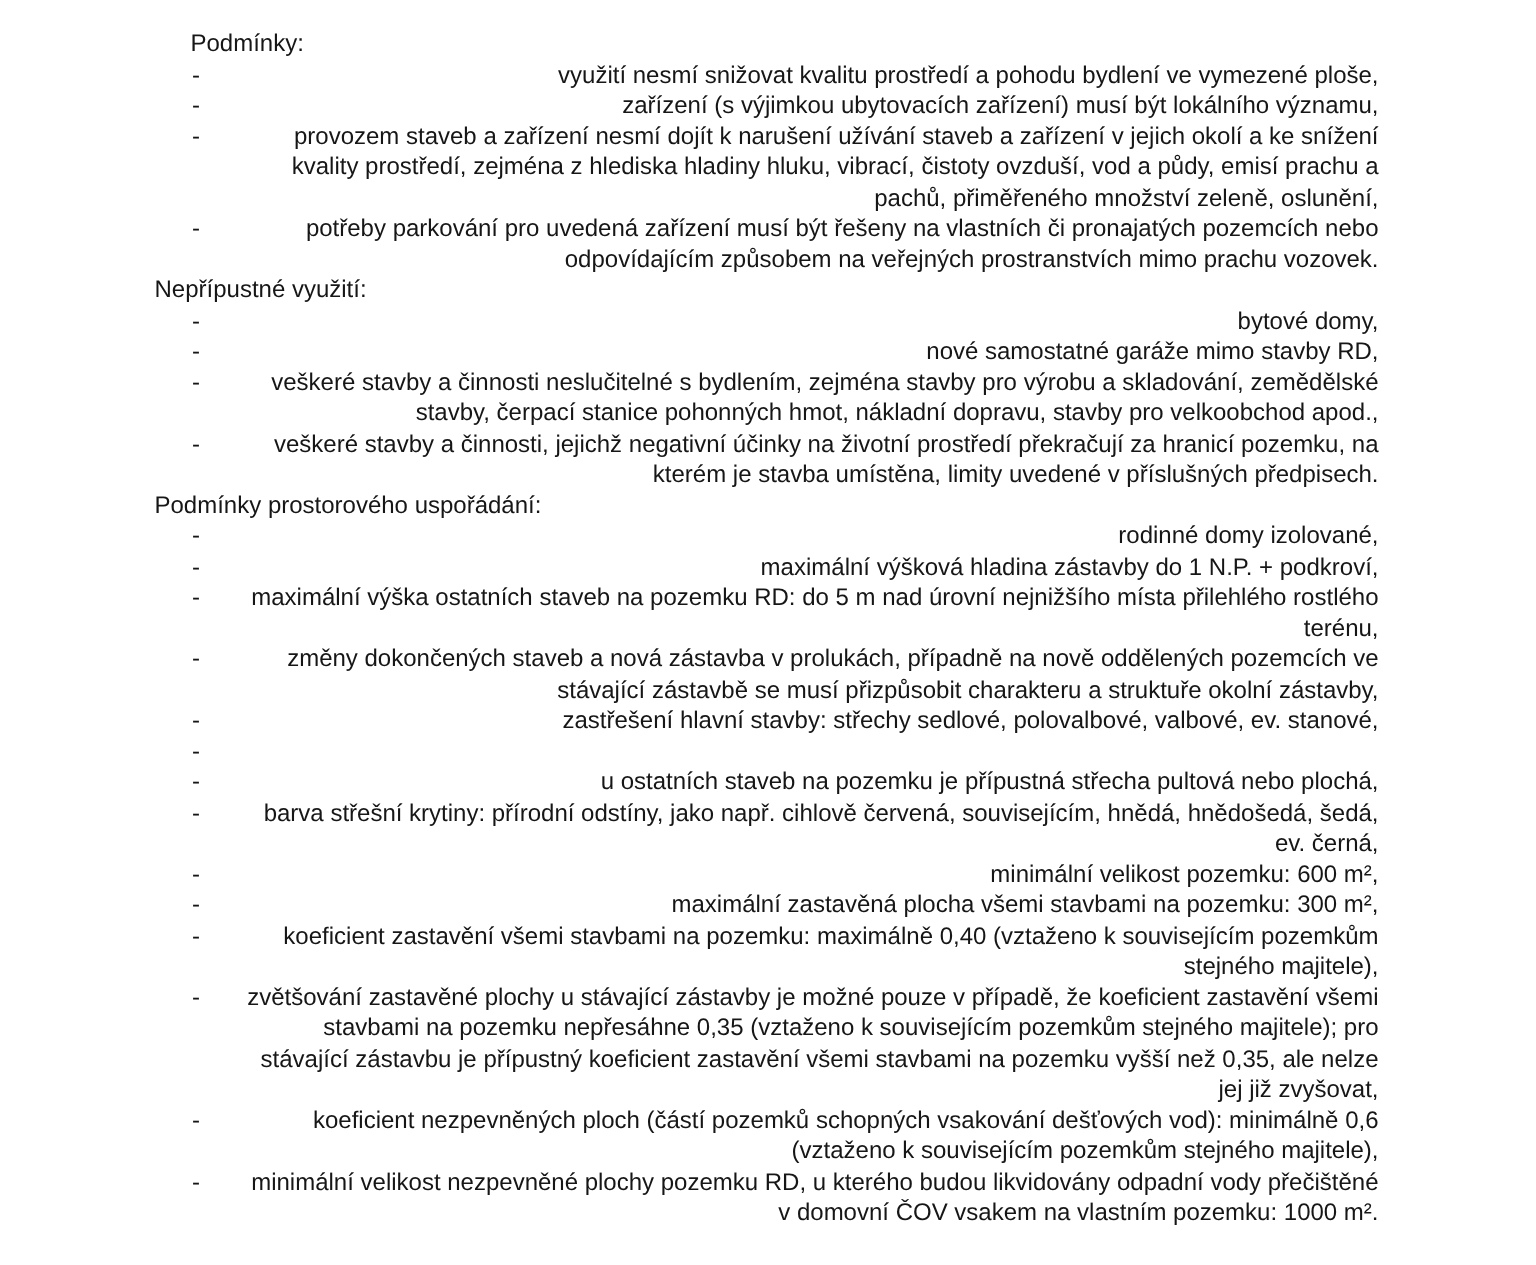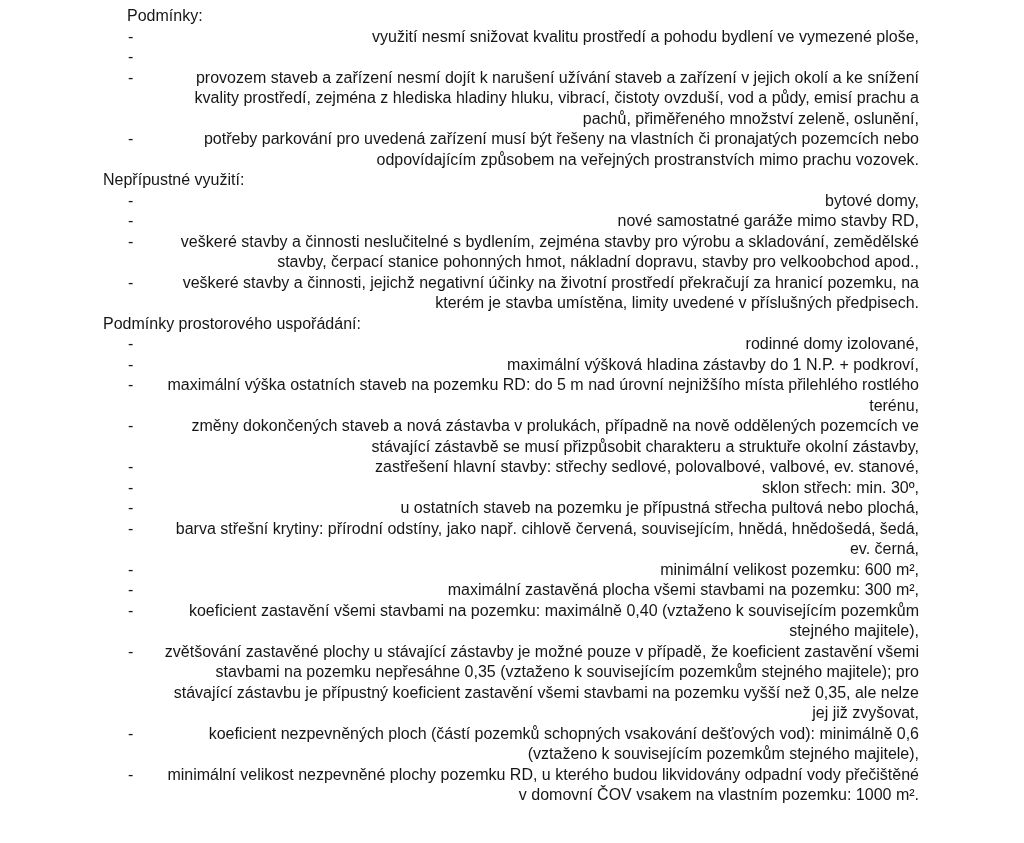--- a/index.html
+++ b/index.html
@@ -10,21 +10,21 @@
   body {
     width: 1024px;
     height: 843px;
     overflow: hidden;
     font-family: "Liberation Sans", "DejaVu Sans", sans-serif;
     font-size: 16px;
     line-height: 20.5px;
     color: #161616;
   }
   .page {
-    padding-top: 6px;
+    padding-top: 20px;
   }
   .heading {
     margin: 0;
     font-size: 16px;
     line-height: 20.5px;
     font-weight: 400;
   }
   .heading.plain { margin-left: 127px; }
   .heading.bold  { margin-left: 103px; font-weight: 400; }
   ul.bullets {
@@ -52,20 +52,21 @@
 
   <section>
     <h2 class="heading plain">Podmínky:</h2>
     <ul class="bullets">
       <li class="item">
         <span class="dash">-</span>
         <span class="txt">využití nesmí snižovat kvalitu prostředí a pohodu bydlení ve vymezené ploše,</span>
       </li>
       <li class="item">
         <span class="dash">-</span>
+        <span class="txt">zařízení (s výjimkou ubytovacích zařízení) musí být lokálního významu,</span>
       </li>
       <li class="item">
         <span class="dash">-</span>
         <span class="txt">provozem staveb a zařízení nesmí dojít k narušení užívání staveb a zařízení v jejich okolí a ke snížení kvality prostředí, zejména z hlediska hladiny hluku, vibrací, čistoty ovzduší, vod a půdy, emisí prachu a pachů, přiměřeného množství zeleně, oslunění,</span>
       </li>
       <li class="item">
         <span class="dash">-</span>
         <span class="txt">potřeby parkování pro uvedená zařízení musí být řešeny na vlastních či pronajatých pozemcích nebo odpovídajícím způsobem na veřejných prostranstvích mimo prachu vozovek.</span>
       </li>
     </ul>
@@ -111,21 +112,20 @@
       <li class="item">
         <span class="dash">-</span>
         <span class="txt">změny dokončených staveb a nová zástavba v prolukách, případně na nově oddělených pozemcích ve stávající zástavbě se musí přizpůsobit charakteru a struktuře okolní zástavby,</span>
       </li>
       <li class="item">
         <span class="dash">-</span>
         <span class="txt">zastřešení hlavní stavby: střechy sedlové, polovalbové, valbové, ev. stanové,</span>
       </li>
       <li class="item">
         <span class="dash">-</span>
-        <span class="txt">sklon střech: min. 30º,</span>
       </li>
       <li class="item">
         <span class="dash">-</span>
         <span class="txt">u ostatních staveb na pozemku je přípustná střecha pultová nebo plochá,</span>
       </li>
       <li class="item">
         <span class="dash">-</span>
         <span class="txt">barva střešní krytiny: přírodní odstíny, jako např. cihlově červená, souvisejícím, hnědá, hnědošedá, šedá, ev. černá,</span>
       </li>
       <li class="item">

